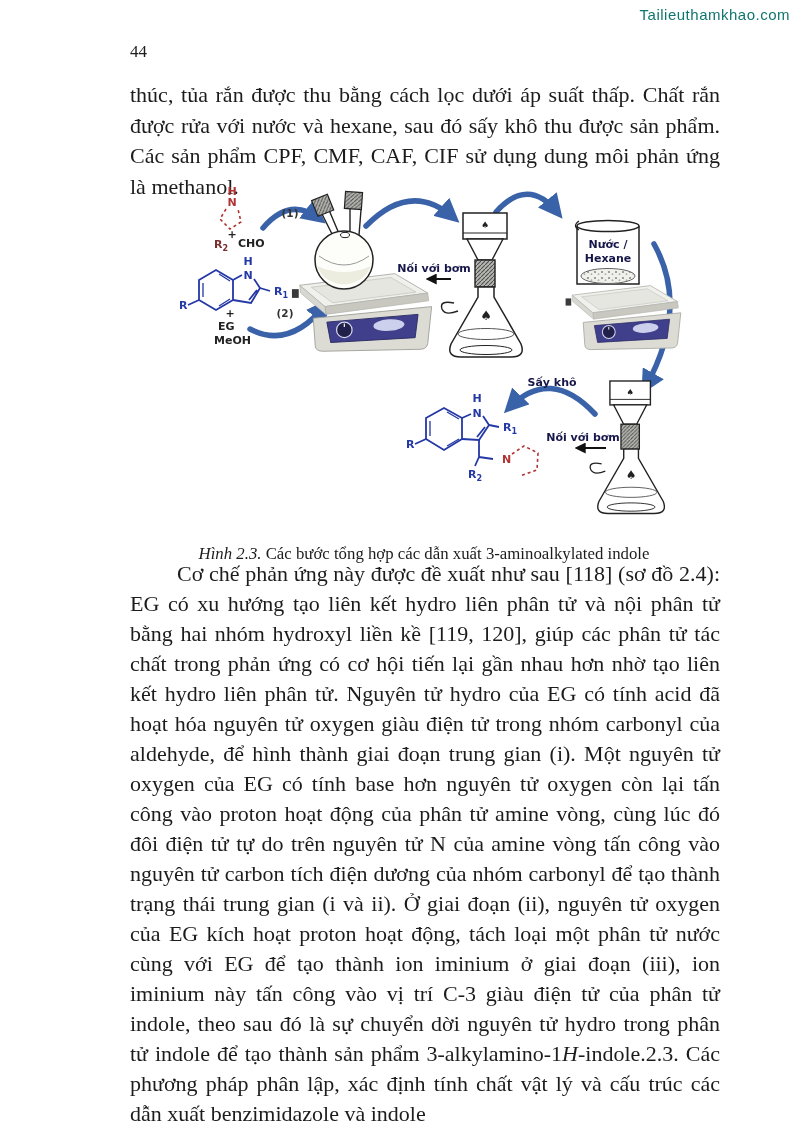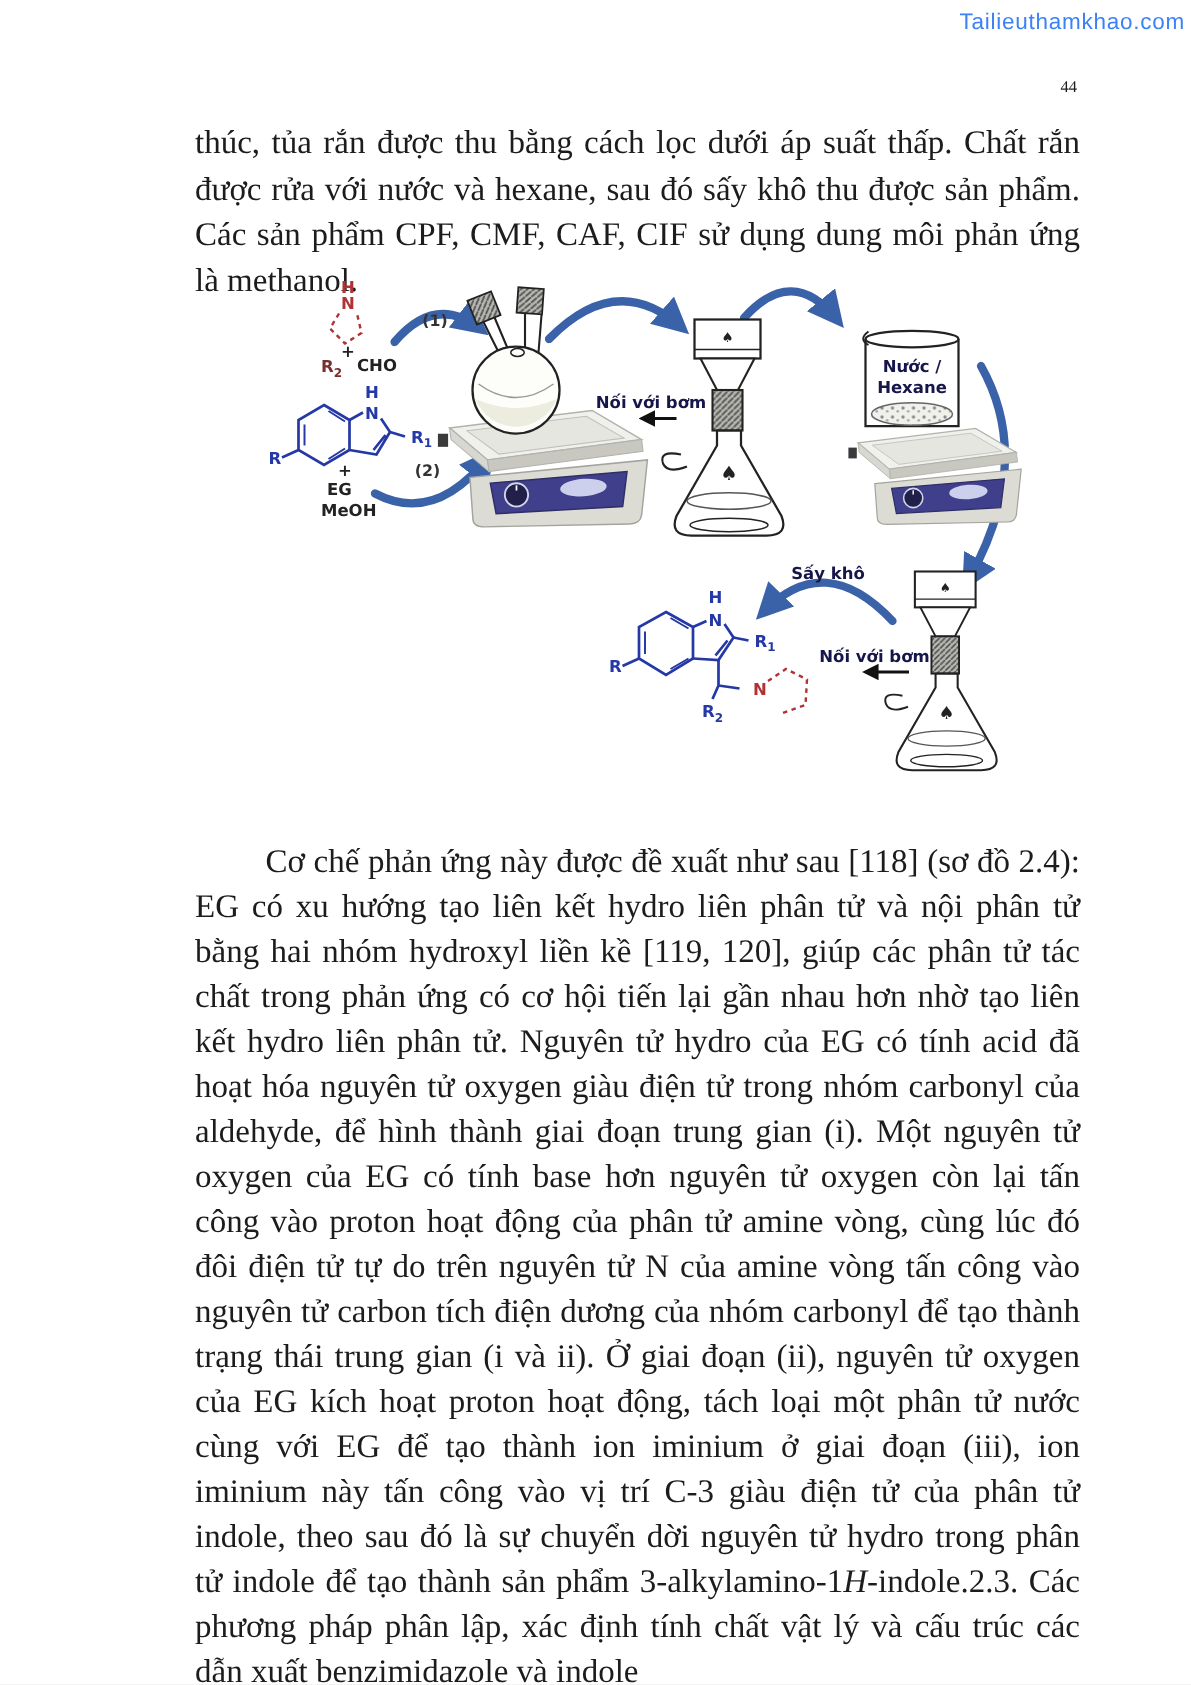--- a/index.html
+++ b/index.html
@@ -3,26 +3,26 @@
 <meta charset="utf-8">
 <style>
   html,body{margin:0;padding:0;background:#e9e9e9;}
   .page{
     position:relative;width:794px;height:1123px;background:#ffffff;
     font-family:"Liberation Serif", serif;color:#1c1c1c;overflow:hidden;
     margin:0 auto;
   }
   .watermark{
     position:absolute;top:6px;right:4px;
-    font-family:"Liberation Sans", sans-serif;font-size:15px;color:#3b82f6;
+    font-family:"Liberation Sans", sans-serif;font-size:15px;color:#0f766e;
     letter-spacing:.5px;
   }
   .page-number{
-    position:absolute;top:52px;left:130px;width:588px;
-    text-align:right;font-size:11px;
+    position:absolute;top:42px;left:130px;width:588px;
+    text-align:left;font-size:17px;
   }
   .para{
     position:absolute;left:130px;width:590px;
     font-size:22px;line-height:30px;text-align:justify;
   }
   .para1{top:80px;line-height:30.5px;}
   .para2{top:559px;text-indent:47px;}
   .caption{
     position:absolute;top:544px;left:130px;width:588px;
     text-align:center;font-size:16.8px;
@@ -171,18 +171,21 @@
         <text x="339" y="231" text-anchor="middle" class="chem-blue" stroke="none" font-size="10">N</text>
         <text x="365" y="245" class="chem-blue" stroke="none"><tspan>R</tspan><tspan dy="3" font-size="8">1</tspan></text>
         <text x="268" y="262" class="chem-blue" stroke="none">R</text>
         <text x="330" y="292" class="chem-blue" stroke="none"><tspan>R</tspan><tspan dy="3" font-size="8">2</tspan></text>
         <text x="364" y="277" class="chem-red" stroke="none">N</text>
         <path d="M374,268 L386,260 L400,267 L399,284 L382,290" stroke="#b03333" stroke-width="1.6" stroke-dasharray="3,3"></path>
       </g>
     </svg>
   </div>
 
+  <div class="caption">
+    <span class="cap-label">Hình 2.3.</span><span> Các bước tổng hợp các dẫn xuất 3-aminoalkylated indole</span>
+  </div>
 
   <div class="para para2">
     <span>Cơ chế phản ứng này được đề xuất như sau [118] (sơ đồ 2.4): EG có xu hướng tạo liên kết hydro liên phân tử và nội phân tử bằng hai nhóm hydroxyl liền kề [119, 120], giúp các phân tử tác chất trong phản ứng có cơ hội tiến lại gần nhau hơn nhờ tạo liên kết hydro liên phân tử. Nguyên tử hydro của EG có tính acid đã hoạt hóa nguyên tử oxygen giàu điện tử trong nhóm carbonyl của aldehyde, để hình thành giai đoạn trung gian (i). Một nguyên tử oxygen của EG có tính base hơn nguyên tử oxygen còn lại tấn công vào proton hoạt động của phân tử amine vòng, cùng lúc đó đôi điện tử tự do trên nguyên tử N của amine vòng tấn công vào nguyên tử carbon tích điện dương của nhóm carbonyl để tạo thành trạng thái trung gian (i và ii). Ở giai đoạn (ii), nguyên tử oxygen của EG kích hoạt proton hoạt động, tách loại một phân tử nước cùng với EG để tạo thành ion iminium ở giai đoạn (iii), ion iminium này tấn công vào vị trí C-3 giàu điện tử của phân tử indole, theo sau đó là sự chuyển dời nguyên tử hydro trong phân tử indole để tạo thành sản phẩm 3-alkylamino-1</span><span class="it">H</span><span>-indole.2.3. Các phương pháp phân lập, xác định tính chất vật lý và cấu trúc các dẫn xuất benzimidazole và indole</span>
   </div>
 
 </div>
 
 </body></html>

